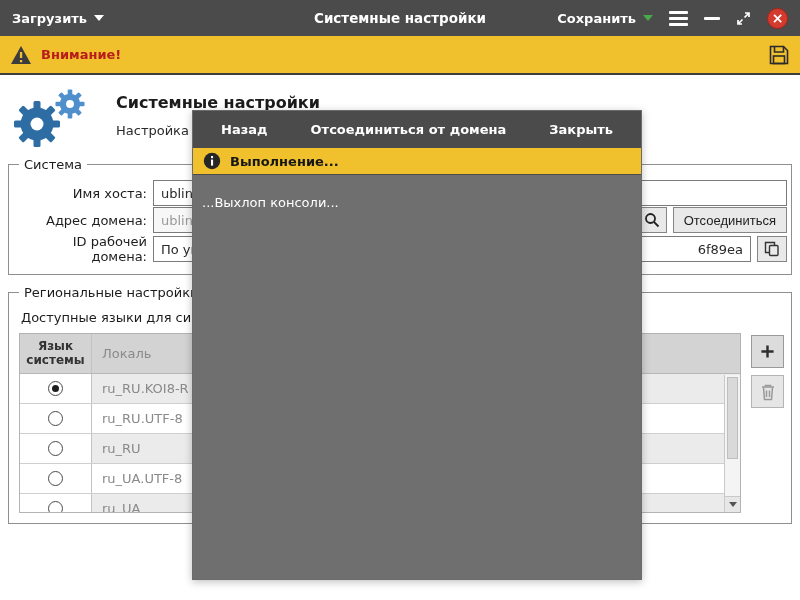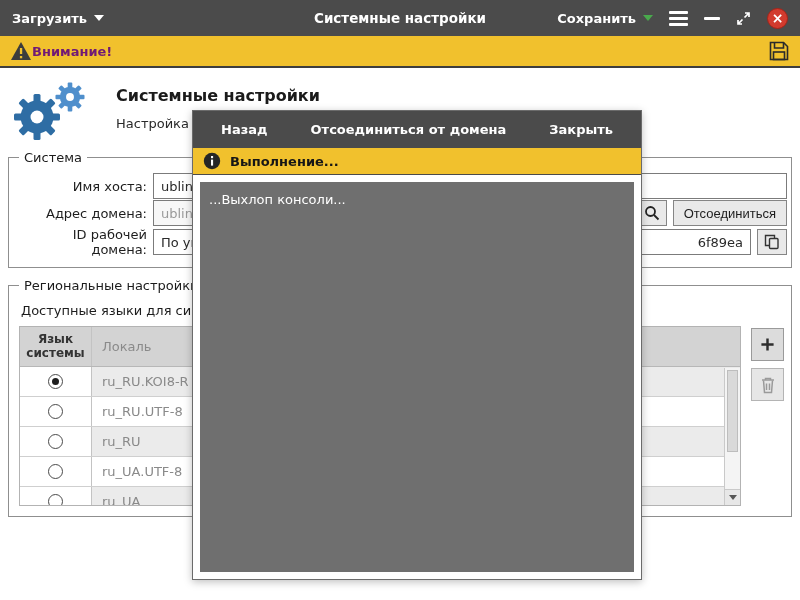--- a/index.html
+++ b/index.html
@@ -27,23 +27,23 @@
   .hamburger i { display: block; width: 19px; height: 3px; background: #fff; border-radius: 1px; }
   .min-bar { display: inline-block; width: 16px; height: 3px; background: #fff; border-radius: 1px; }
   .close-btn {
     width: 21px; height: 21px; border-radius: 50%; background: #d23b2e;
     border: 1px solid #a82318; color: #fff; display: flex; align-items: center; justify-content: center;
     font-weight: bold; font-size: 14px; line-height: 1;
   }
 
   
   .warnbar {
-    height: 32px; background: #f1c12d; border-bottom: 2px solid #3e3e3e;
-    display: flex; align-items: center; padding: 0 10px;
-    font-weight: bold; color: #701a75;
+    height: 39px; background: #f1c12d; border-bottom: 2px solid #3e3e3e;
+    display: flex; align-items: center; gap: 9px; padding: 0 10px;
+    font-weight: bold; color: #b91c1c;
   }
   .warn-save { margin-left: auto; display: flex; align-items: center; }
 
   
   .page-header { display: flex; align-items: flex-start; padding: 10px 10px 6px 10px; gap: 18px; }
   .ph-titles h1 { font-size: 16px; font-weight: bold; color: #1b1b1b; margin-top: 8px; }
   .ph-titles .subtitle { margin-top: 11px; font-size: 13px; color: #2a2a2a; }
 
   
   fieldset { border: 1px solid #8f8f8f; margin: 0 8px 10px 8px; padding: 8px 4px 10px 10px; }
@@ -118,22 +118,22 @@
     height: 37px; background: #4b4b4b; color: #fff; font-weight: bold;
     display: flex; align-items: center; justify-content: space-between; padding: 0 28px;
     flex: 0 0 auto;
   }
   .modal-status {
     height: 27px; background: #f1c12d; border-bottom: 1px solid #4b4b4b;
     display: flex; align-items: center; gap: 9px; padding: 0 10px;
     font-weight: bold; color: #161616; flex: 0 0 auto;
   }
   .modal-console {
-    flex: 1; margin: 7px; background: #6f6f6f; color: #fff;
-    padding: 10px 9px; font-size: 13px;
+    flex: 1; background: #6f6f6f; color: #fff;
+    padding: 20px 9px; font-size: 13px;
   }
 </style>
 </head>
 <body>
 
 <header class="titlebar">
   <div class="tb-menu">
     <span>Загрузить</span>
     <span class="caret"></span>
   </div>

